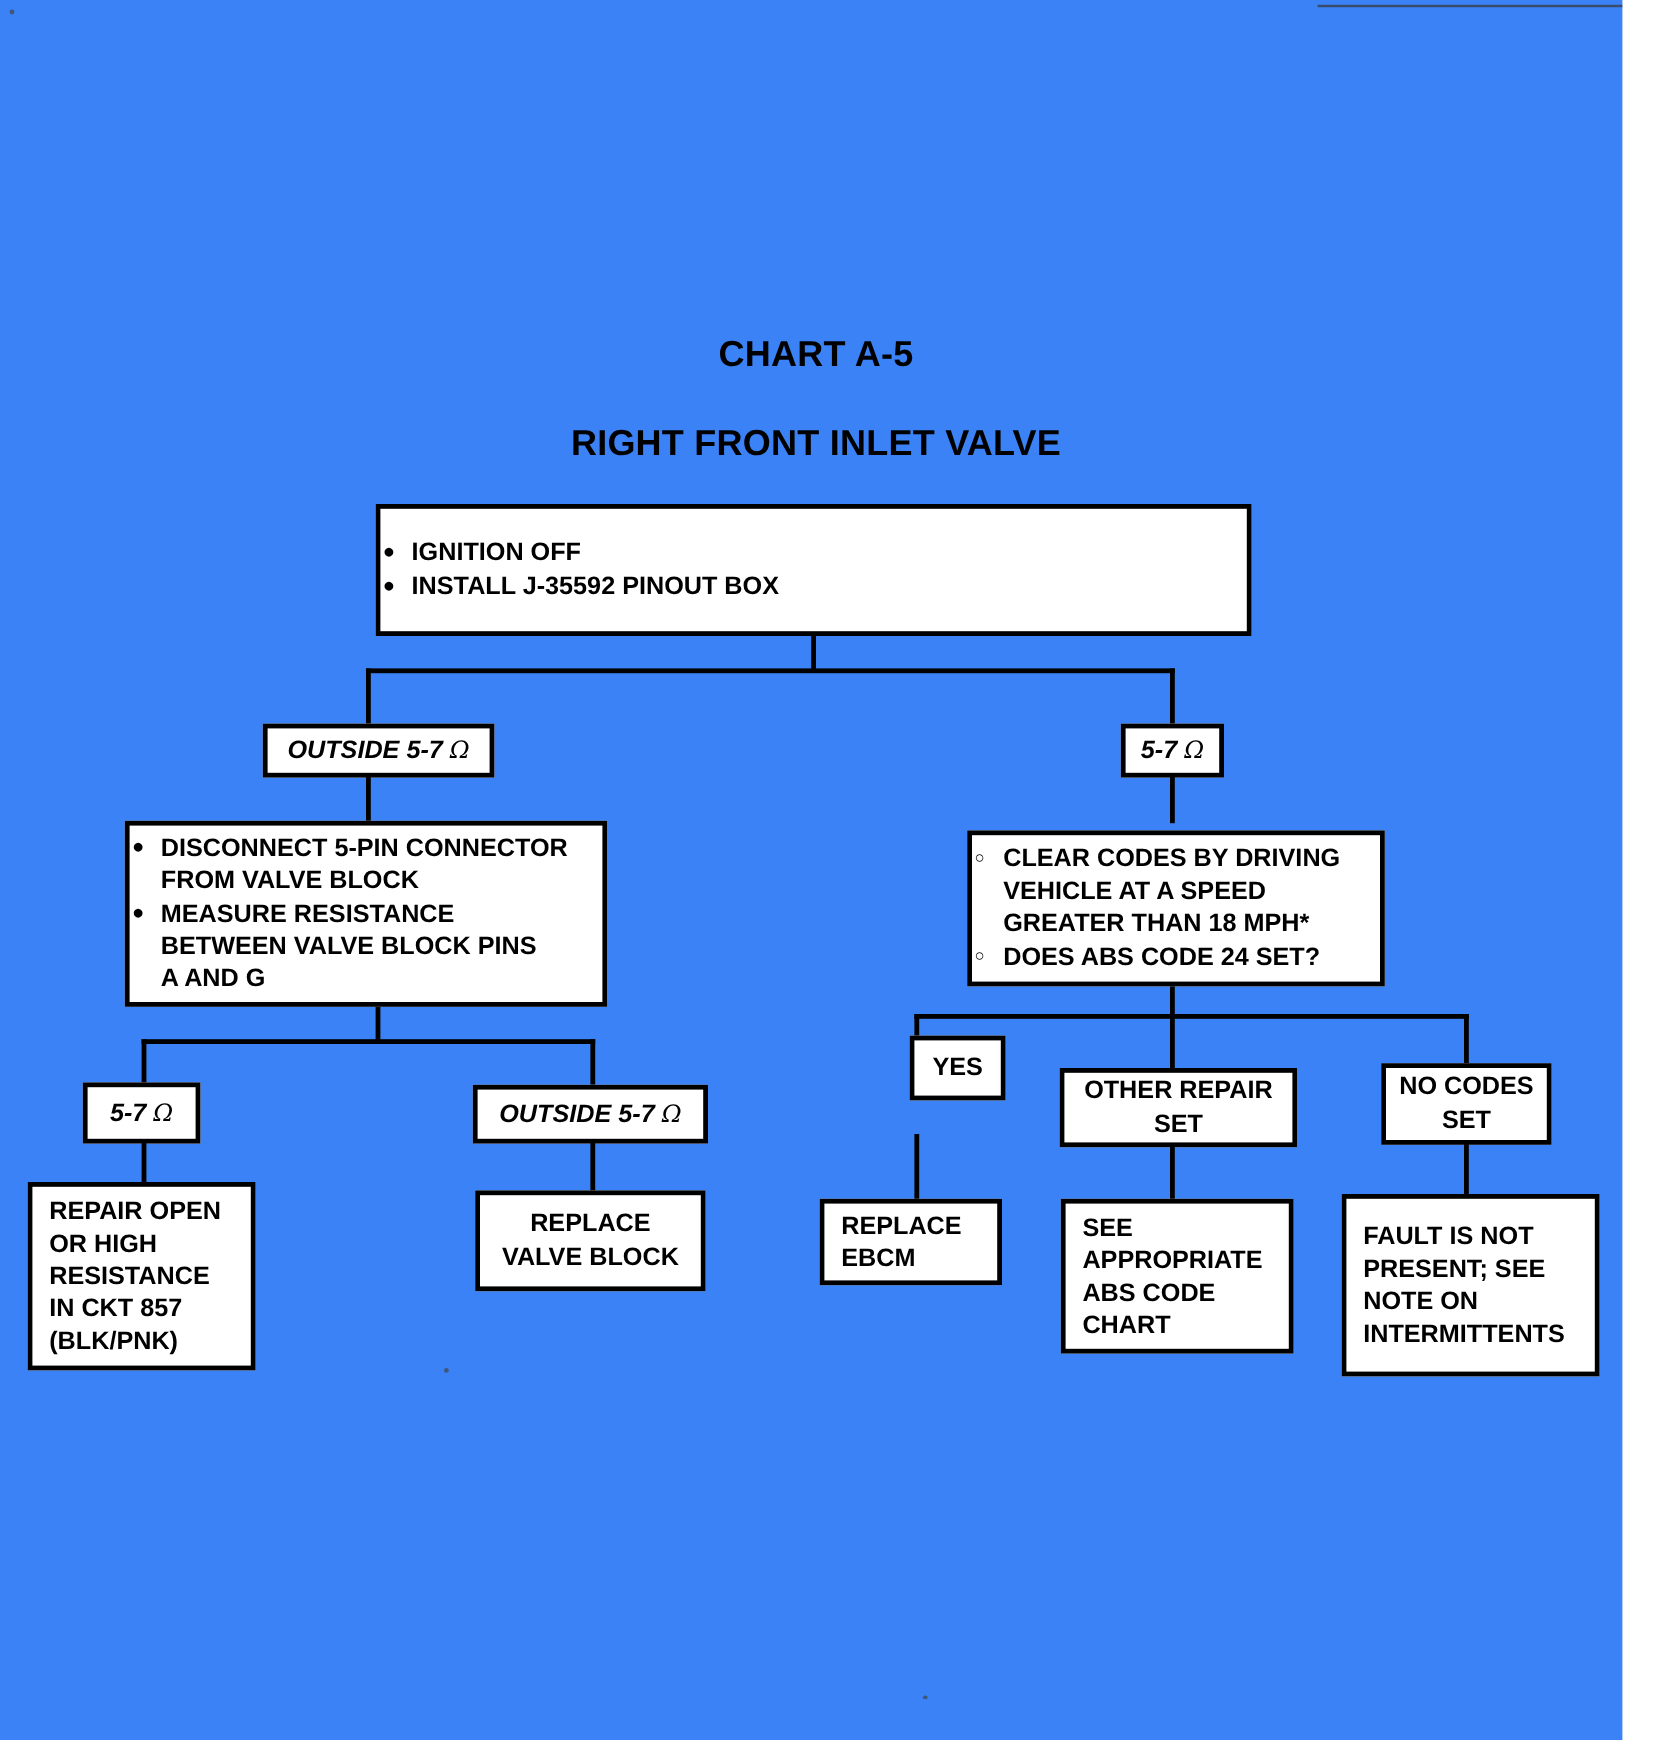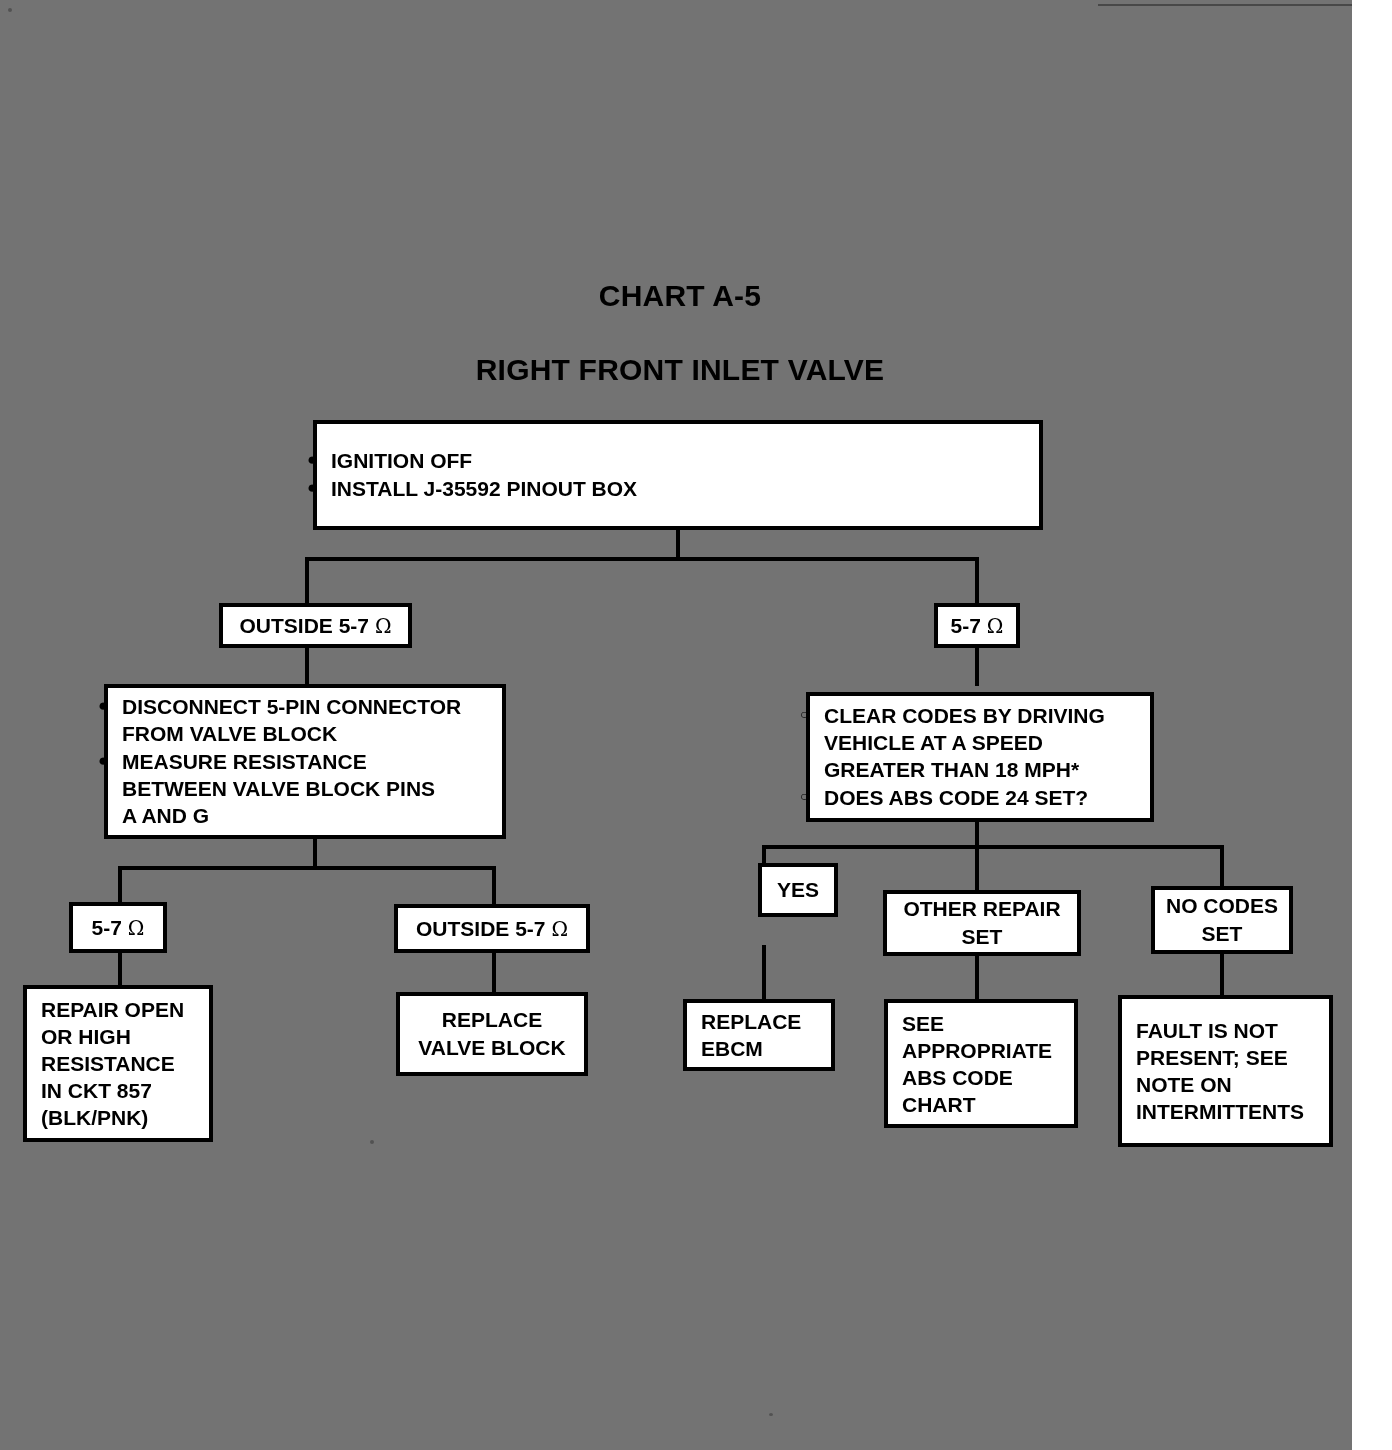--- a/index.html
+++ b/index.html
@@ -8,21 +8,21 @@
     padding: 0;
     background: #ffffff;
   }
   body {
     font-family: "Liberation Sans", sans-serif;
   }
   #page {
     position: relative;
     width: 1352px;
     height: 1450px;
-    background: #737373;
+    background: #3b82f6;
     overflow: hidden;
   }
 
   
   .scan-edge-right {
     position: absolute;
     top: 0;
     left: 1367px;
     width: 3px;
     height: 1450px;
@@ -75,20 +75,21 @@
   }
   .node-text {
     white-space: pre-line;
   }
   
   .node.label-box {
     align-items: center;
     text-align: center;
     font-size: 21px;
     line-height: 26px;
+    font-style: italic;
   }
   .node.label-box .node-text { padding: 0 10px; }
 
   
   .node.action-box {
     align-items: flex-start;
     text-align: left;
     font-size: 21px;
     line-height: 27px;
   }
@@ -97,21 +98,21 @@
   
   .node.center-box {
     align-items: center;
     text-align: center;
     font-size: 21px;
     line-height: 28px;
   }
 
   
   .node.bullet-box {
-    align-items: flex-end;
+    align-items: center;
     font-size: 21px;
     line-height: 27px;
   }
   .bullet-list {
     list-style: none;
     margin: 0;
     padding: 0 10px 0 14px;
     width: 100%;
   }
   .bullet-list li {

